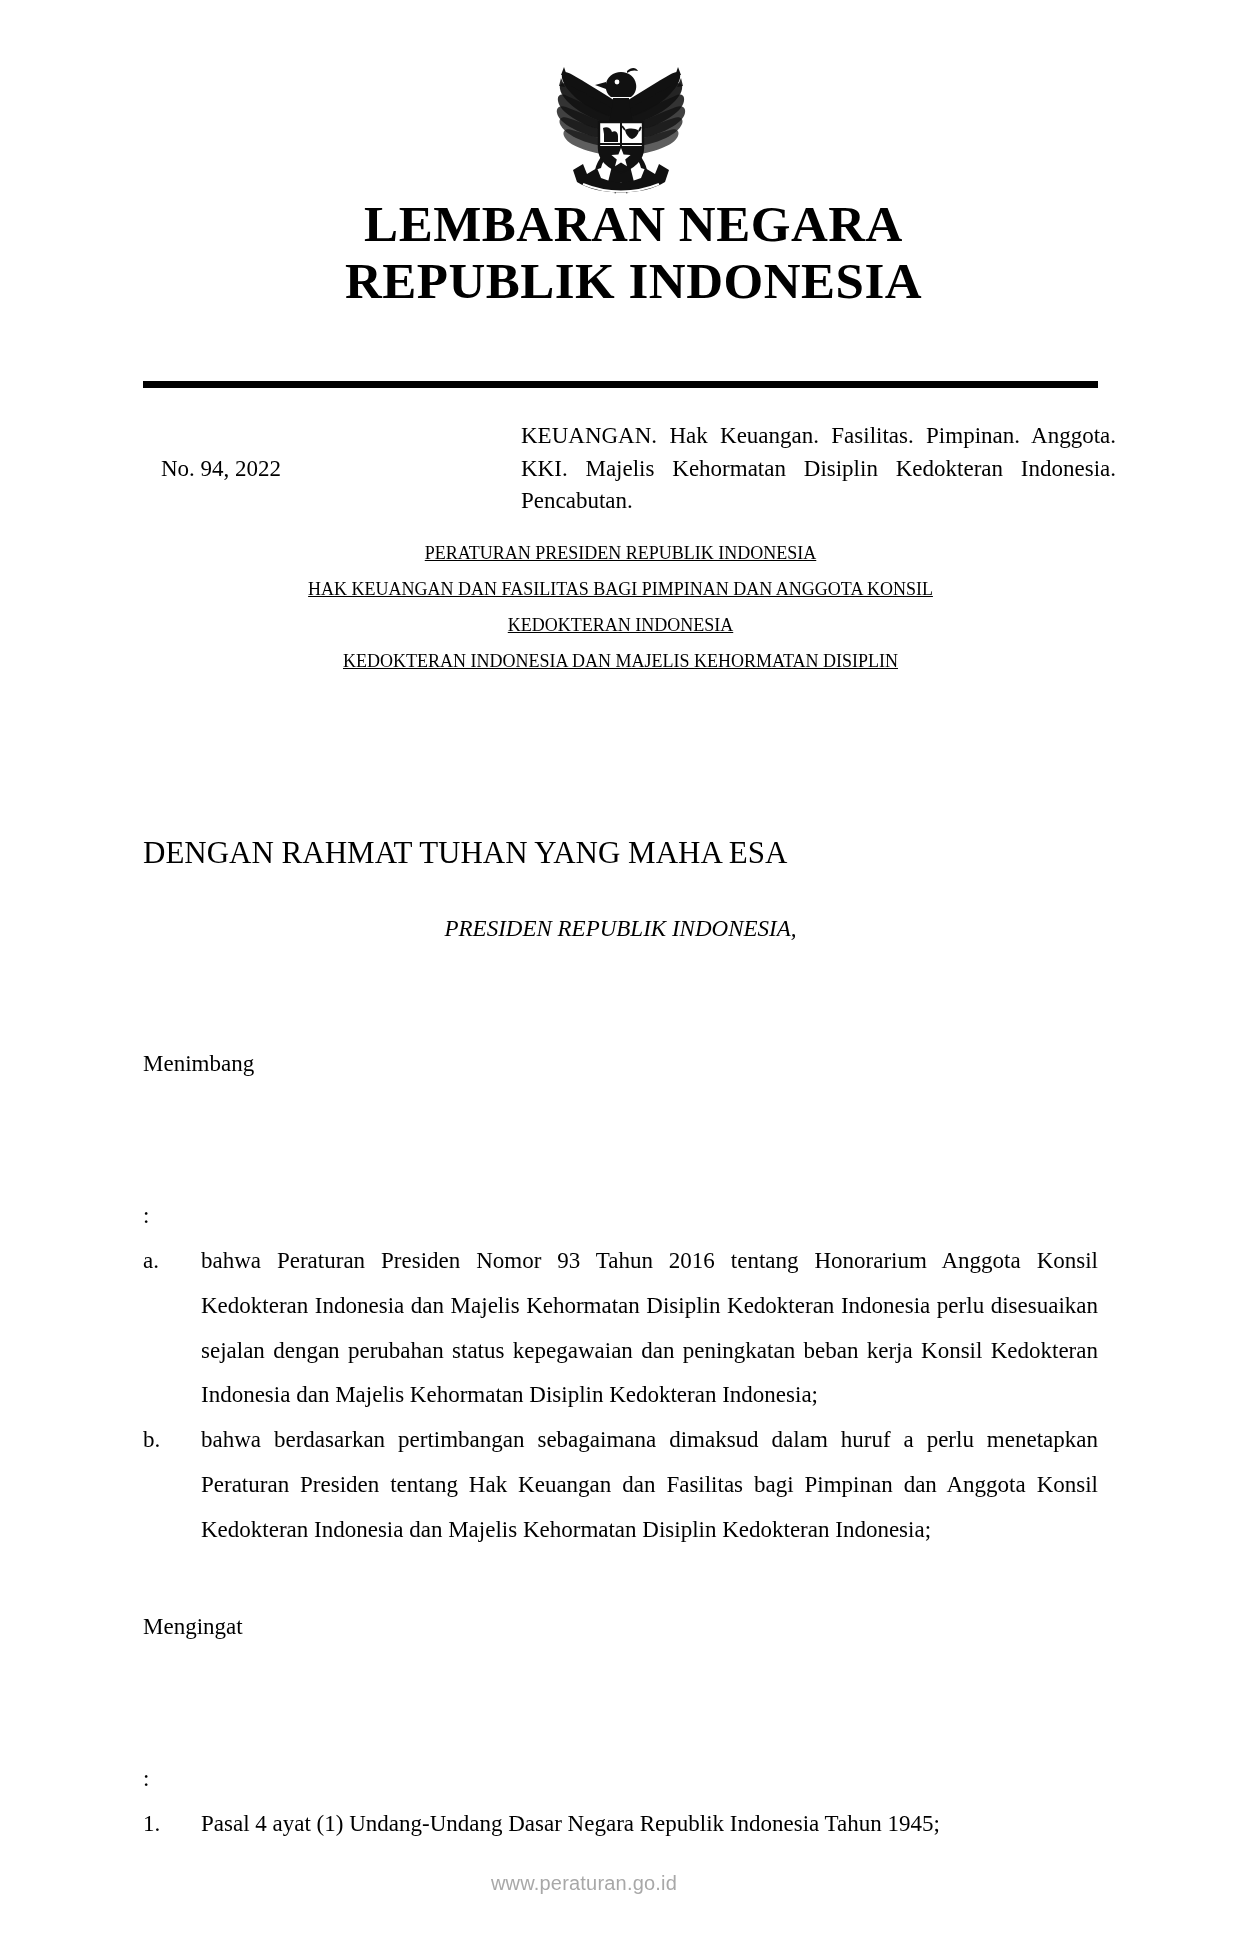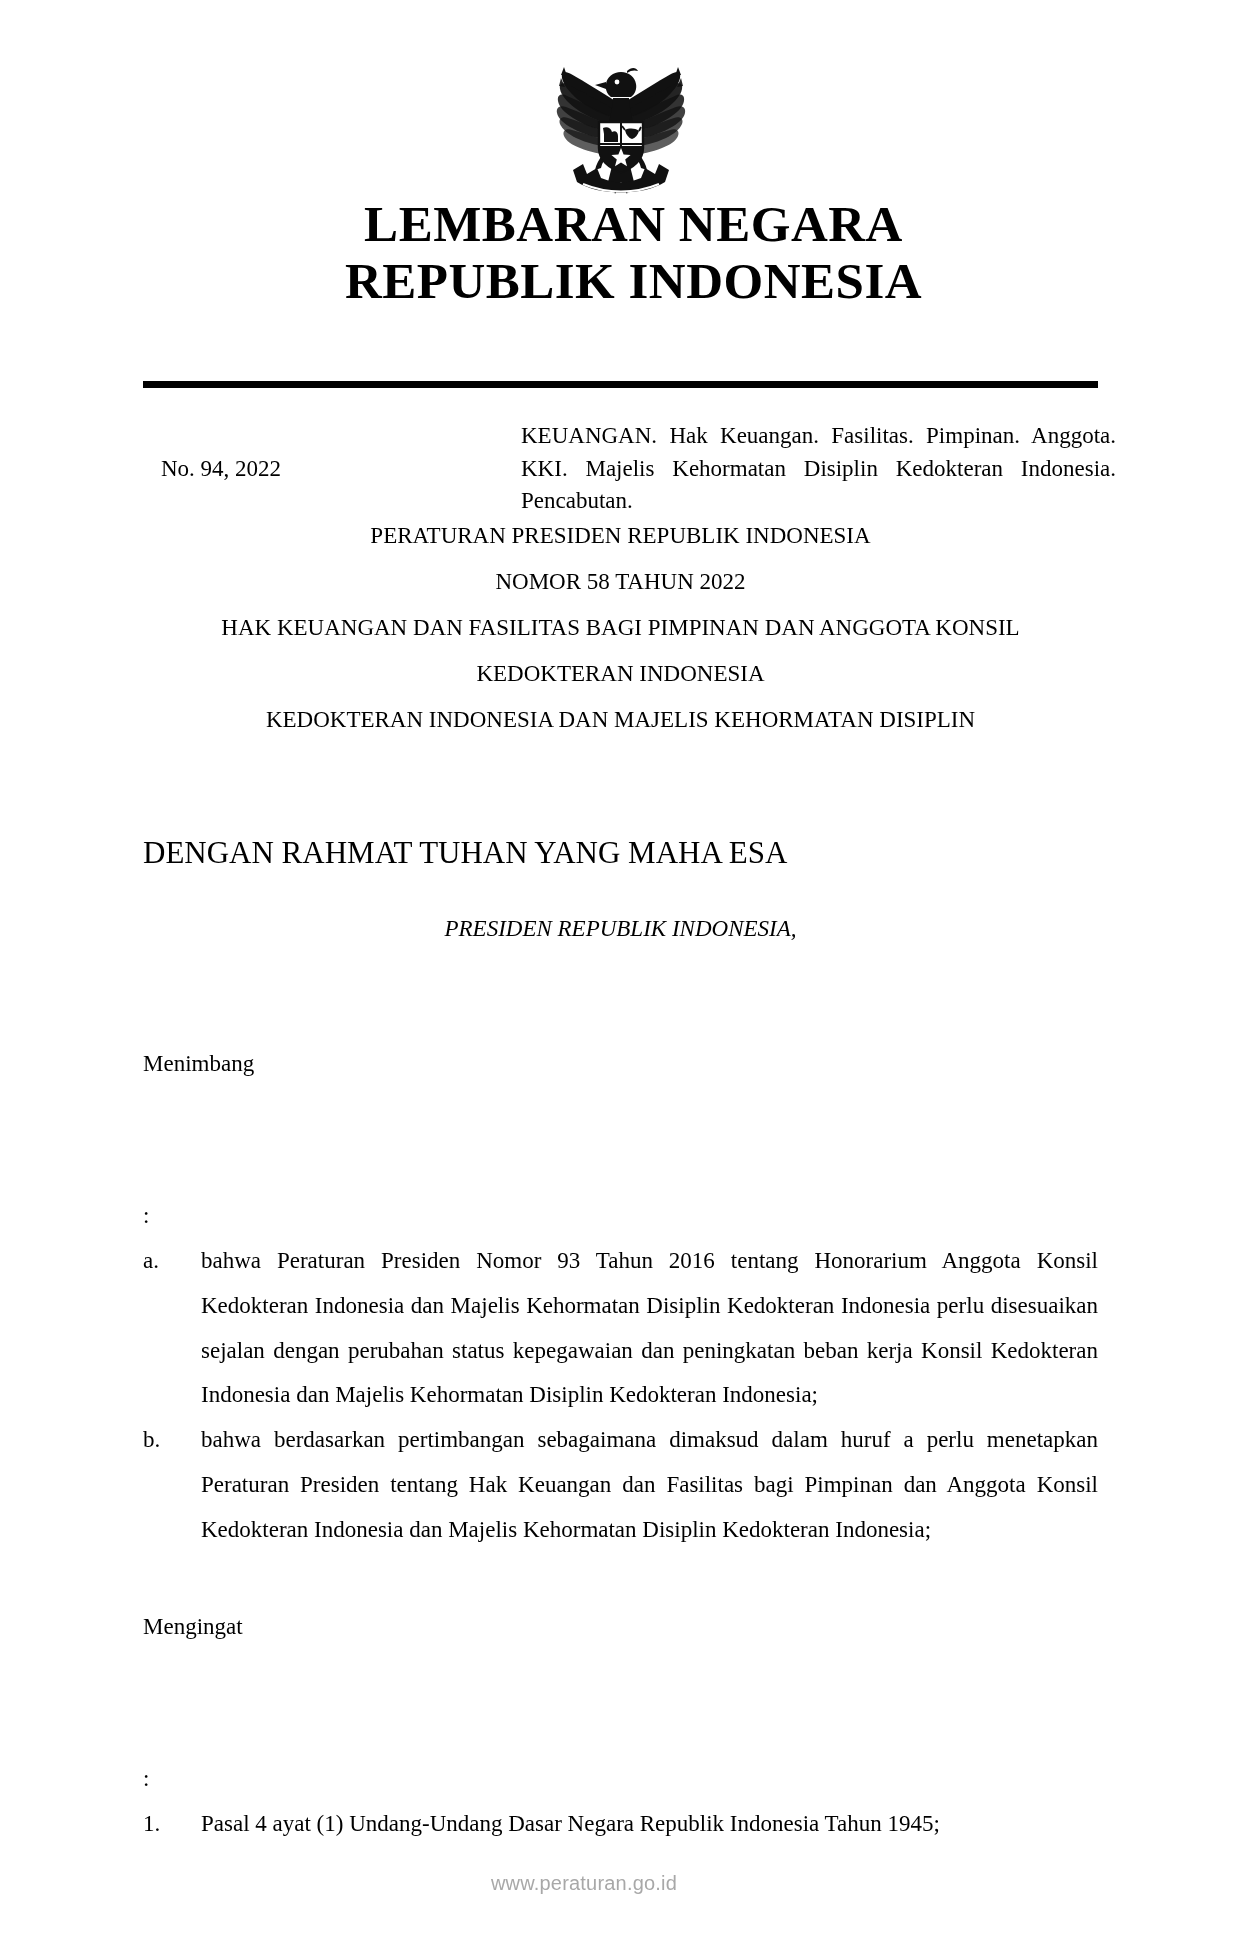--- a/index.html
+++ b/index.html
@@ -88,25 +88,26 @@
     line-height: 1.42;
     text-align: justify;
     text-align-last: left;
     -moz-text-align-last: left;
   }
 
   
   .title-block {
     position: absolute;
     left: 143px;
-    top: 513px;
+    top: 535px;
     width: 955px;
     text-align: center;
-    font-size: 23px;
+    font-size: 18px;
     line-height: 2.0;
+    text-decoration: underline;
   }
   .title-block div { display: block; }
 
   .invocation {
     position: absolute;
     left: 143px;
     top: 822px;
     width: 955px;
     text-align: left;
     font-size: 31px;
@@ -273,21 +274,20 @@
 
   <div class="masthead-rule"></div>
 
   <div class="header-row">
     <div class="gazette-no">No. 94, 2022</div>
     <div class="keywords">KEUANGAN. Hak Keuangan. Fasilitas. Pimpinan. Anggota. KKI. Majelis Kehormatan Disiplin Kedokteran Indonesia. Pencabutan.</div>
   </div>
 
   <div class="title-block">
     <div>PERATURAN PRESIDEN REPUBLIK INDONESIA</div>
-    <div>NOMOR 58 TAHUN 2022</div>
     <div>HAK KEUANGAN DAN FASILITAS BAGI PIMPINAN DAN ANGGOTA KONSIL</div>
     <div>KEDOKTERAN INDONESIA</div>
     <div>KEDOKTERAN INDONESIA DAN MAJELIS KEHORMATAN DISIPLIN</div>
   </div>
 
   <div class="invocation">DENGAN RAHMAT TUHAN YANG MAHA ESA</div>
 
   <div class="presiden-line">PRESIDEN REPUBLIK INDONESIA,</div>
 
   <div class="clauses">

